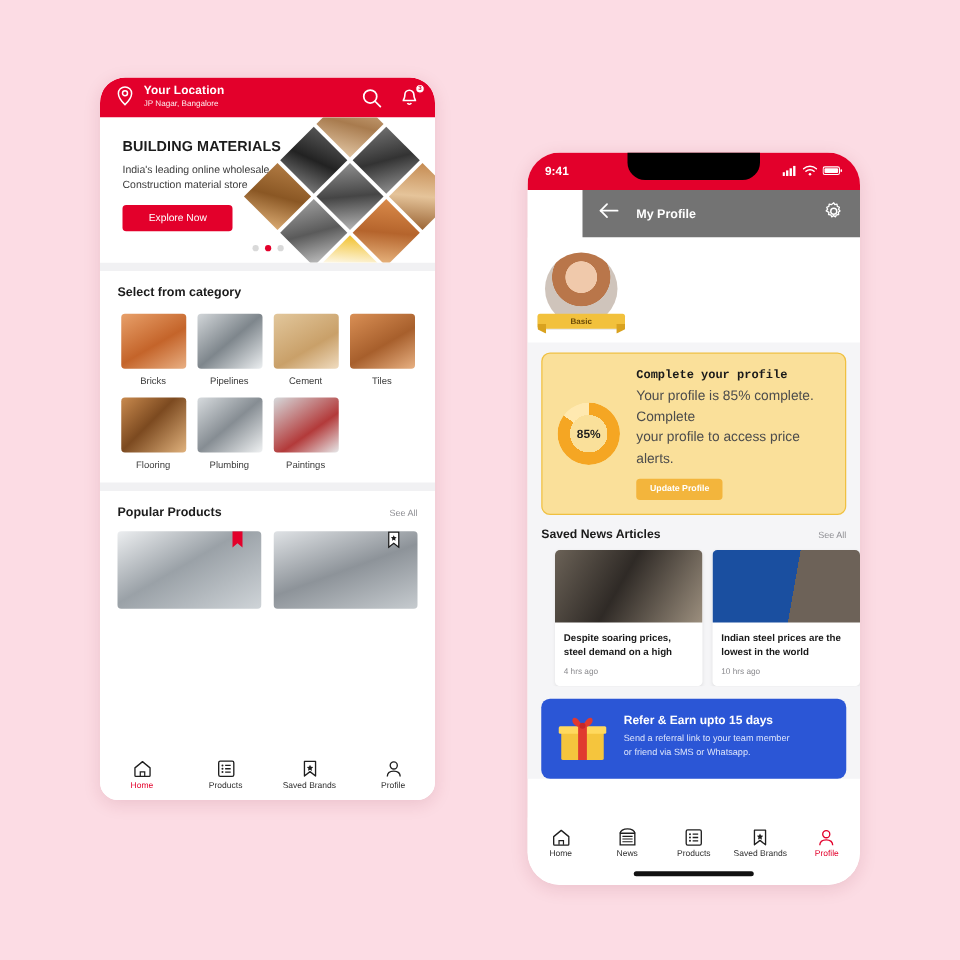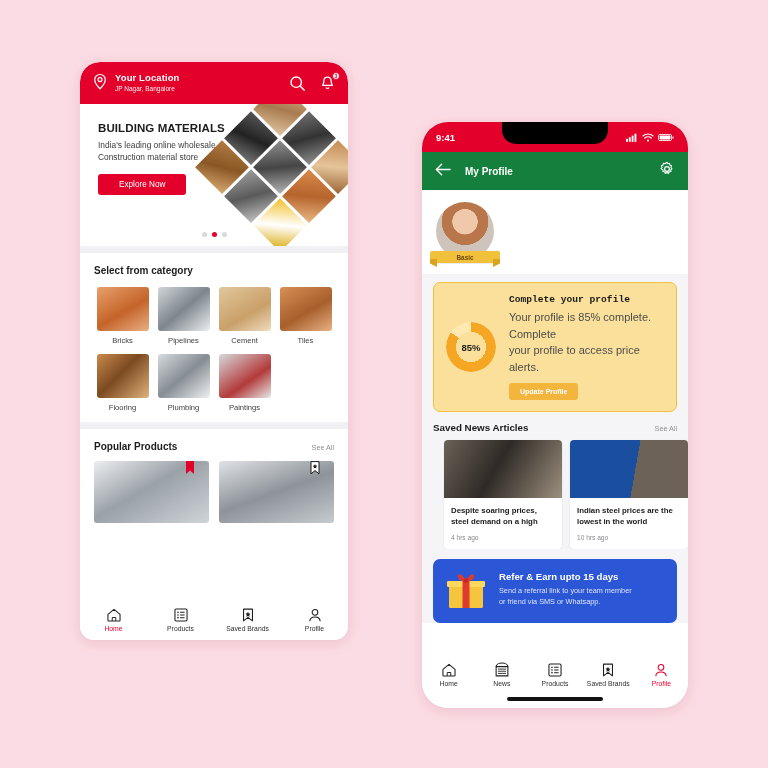--- a/index.html
+++ b/index.html
@@ -23,42 +23,42 @@
     box-shadow: 0 3px 14px rgba(120,20,50,.13);
   }
   .phone-right {
     left: 422px; top: 122px; width: 266px; height: 586px;
     border-radius: 26px;
     box-shadow: 0 3px 14px rgba(120,20,50,.13);
   }
 
   
   .l-header {
-    background: #e3002b; height: 42px;
+    background: #e3002b; height: 32px;
     border-radius: 20px 20px 0 0;
     display: flex; align-items: center; padding: 0 12px;
     color: #fff; position: relative;
   }
   .pin-icon { width: 16px; height: 20px; margin-right: 7px; flex: 0 0 auto; }
   .loc-block { flex: 1 1 auto; line-height: 1.15; }
   .loc-title { font-size: 9.5px; font-weight: bold; letter-spacing: .1px; }
   .loc-sub { font-size: 6.5px; opacity: .92; margin-top: 1.5px; }
   .hdr-icons { display: flex; align-items: center; gap: 13px; }
   .ic-btn { position: relative; width: 17px; height: 17px; }
   .badge-dot {
     position: absolute; top: -3px; right: -4px;
     background: #fff; color: #e3002b;
     font-size: 5px; font-weight: bold;
     width: 8px; height: 8px; border-radius: 50%;
     display: flex; align-items: center; justify-content: center;
     border: .8px solid #e3002b;
   }
 
   .l-banner {
-    position: relative; height: 142px; background: #fff;
+    position: relative; height: 116px; background: #fff;
     padding: 18px 0 0 18px; overflow: hidden;
   }
   .ban-title { font-size: 11.5px; font-weight: bold; color: #1c1c1c; letter-spacing: .1px; }
   .ban-sub { font-size: 8.4px; color: #3a3a3a; line-height: 1.45; margin-top: 5px; max-width: 150px; }
   .explore-btn {
     margin-top: 11px; background: #e3002b; color: #fff;
     font-size: 8.2px; padding: 6px 21px; border: none; border-radius: 3px;
     cursor: pointer; display: inline-block;
   }
   .diamond-wrap {
@@ -126,22 +126,22 @@
   }
   .r-time { font-size: 9.5px; font-weight: bold; }
   .notch {
     position: absolute; left: 50%; transform: translateX(-50%); top: 0;
     width: 106px; height: 22px; background: #000;
     border-radius: 0 0 14px 14px;
   }
   .sys-icons { display: flex; align-items: center; gap: 4px; }
 
   .r-appbar {
-    background: #15803d; height: 38px; display: flex; align-items: center;
-    padding: 0 13px; color: #fff; gap: 13px;
+    background: #737373; height: 38px; display: flex; align-items: center;
+    padding: 0 13px; color: #fff; gap: 13px; margin-left: 44px;
   }
   .r-appbar .title { font-size: 10px; font-weight: bold; flex: 1 1 auto; }
 
   .r-profile { background: #fff; padding: 12px 14px 14px; display: flex; gap: 12px; }
   .avatar-wrap { position: relative; width: 58px; flex: 0 0 auto; }
   .avatar {
     width: 58px; height: 58px; border-radius: 50%;
     background: radial-gradient(circle at 50% 34%, #f0c9ab 0 26%, #b9764a 27% 48%, #cfc4bb 49%);
     overflow: hidden;
   }

